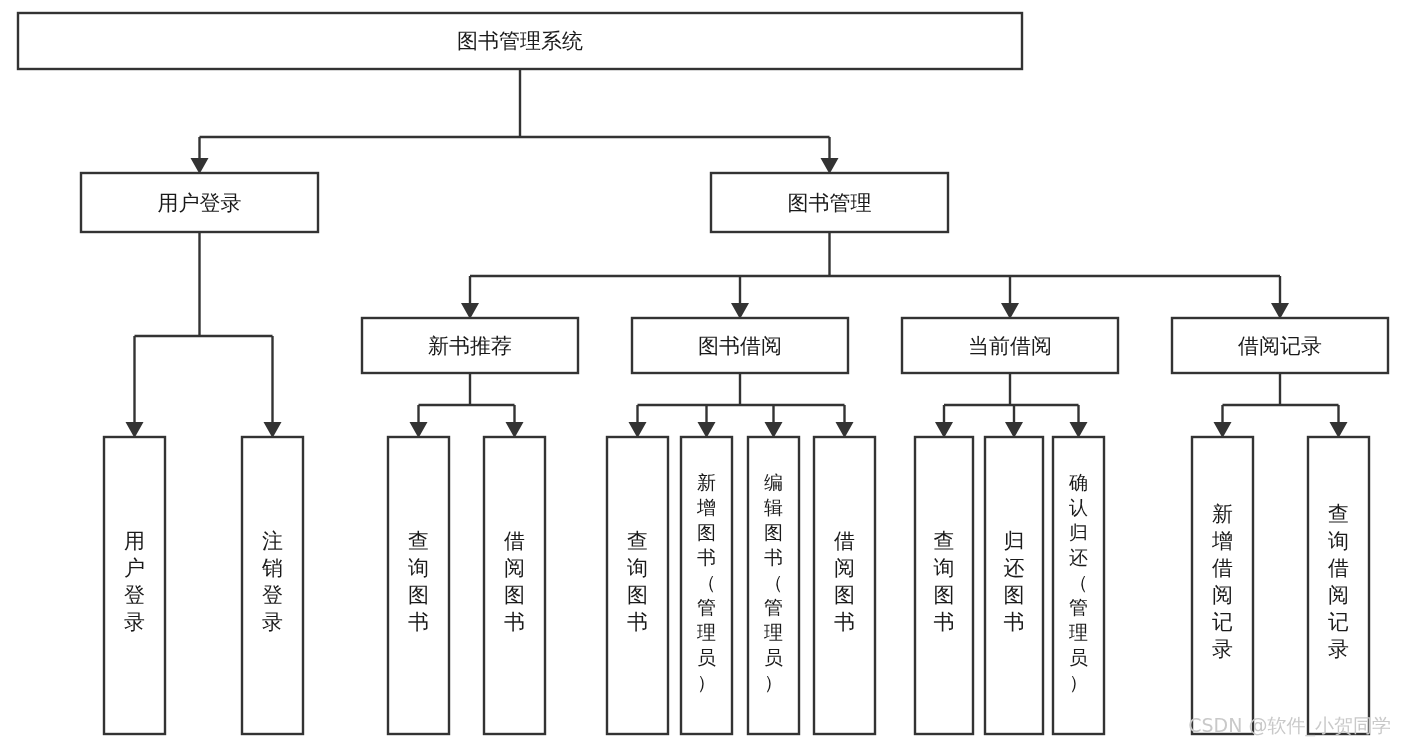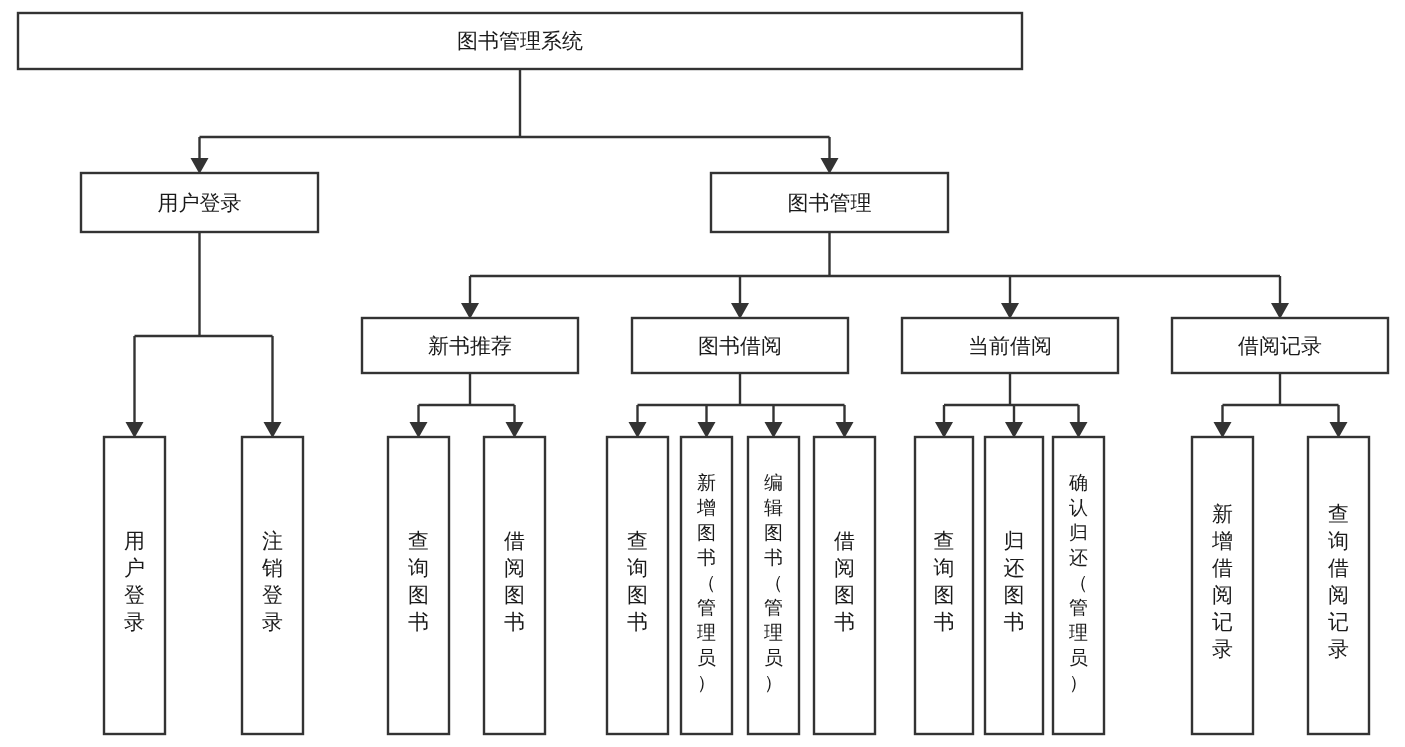--- a/index.html
+++ b/index.html
@@ -191,13 +191,14 @@
         <g>
           <rect x="1192" y="437" width="61" height="297" class="node-box"></rect>
           <text x="1222.5" class="node-label-v-stack" text-anchor="middle" font-size="21" fill="#1a1a1a" font-family="&quot;DejaVu Sans&quot;, &quot;Liberation Sans&quot;, sans-serif"><tspan x="1222.5" y="521">新</tspan><tspan x="1222.5" y="548">增</tspan><tspan x="1222.5" y="575">借</tspan><tspan x="1222.5" y="602">阅</tspan><tspan x="1222.5" y="629">记</tspan><tspan x="1222.5" y="656">录</tspan></text>
         </g>
         <g>
           <rect x="1308" y="437" width="61" height="297" class="node-box"></rect>
           <text x="1338.5" class="node-label-v-stack" text-anchor="middle" font-size="21" fill="#1a1a1a" font-family="&quot;DejaVu Sans&quot;, &quot;Liberation Sans&quot;, sans-serif"><tspan x="1338.5" y="521">查</tspan><tspan x="1338.5" y="548">询</tspan><tspan x="1338.5" y="575">借</tspan><tspan x="1338.5" y="602">阅</tspan><tspan x="1338.5" y="629">记</tspan><tspan x="1338.5" y="656">录</tspan></text>
         </g>
       </g>
   </svg>
+  <div class="watermark">CSDN @软件_小贺同学</div>
 </div>
 
 </body></html>

